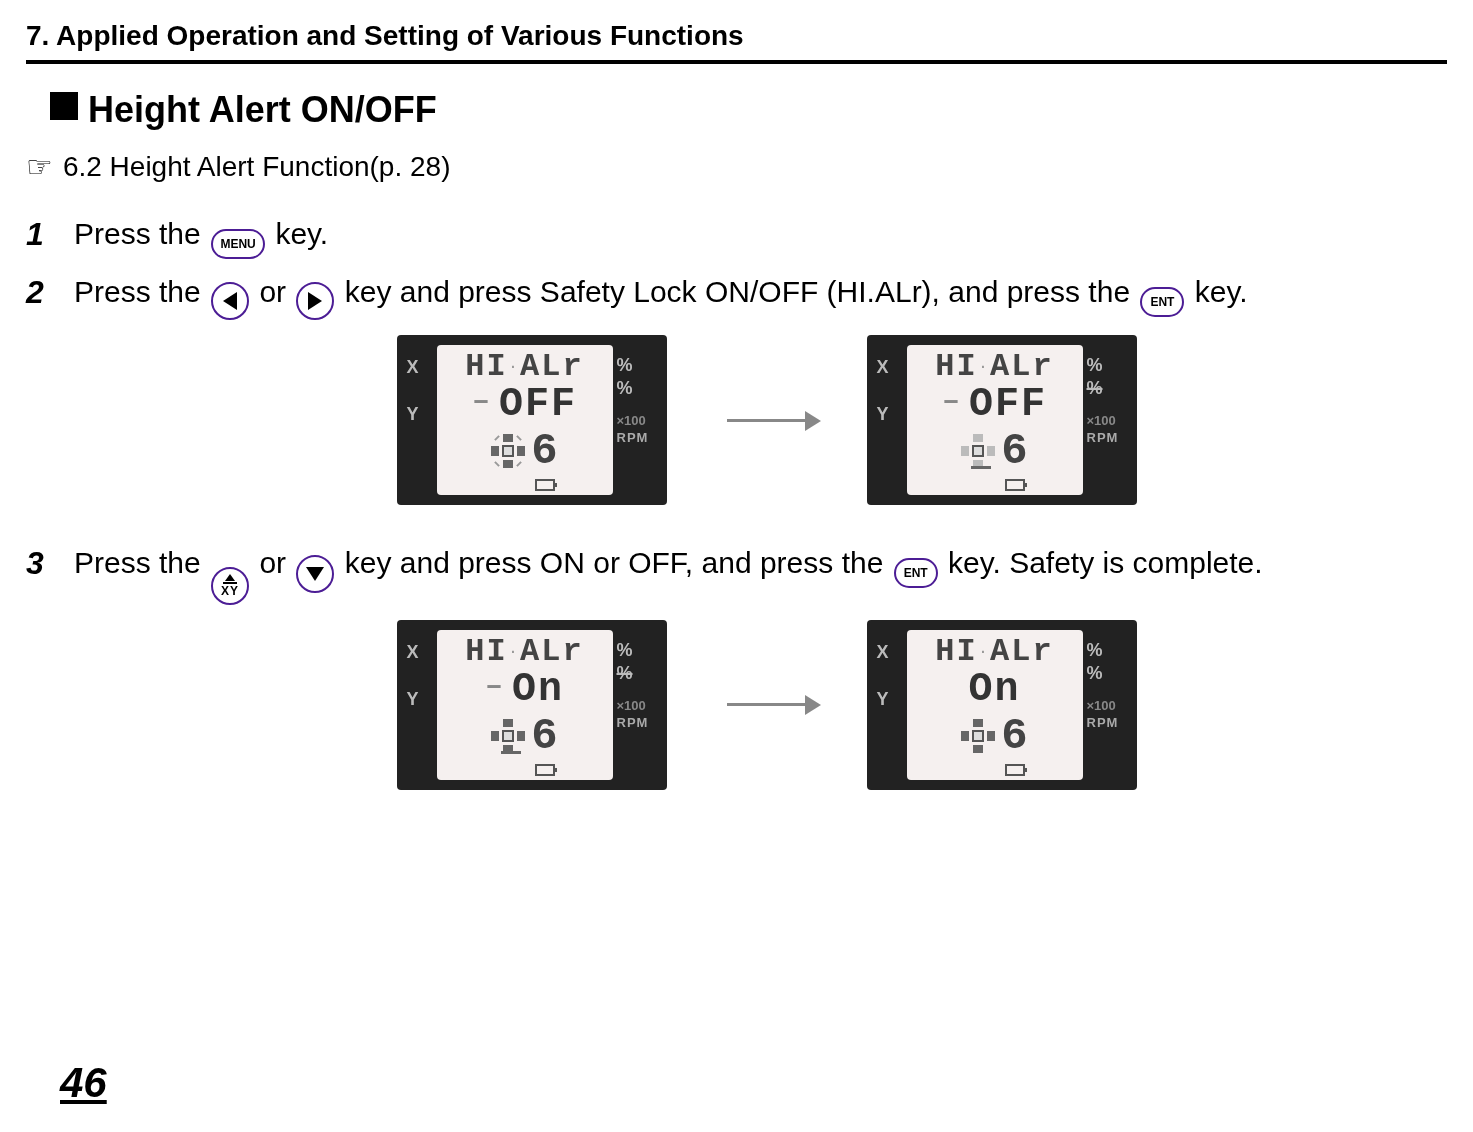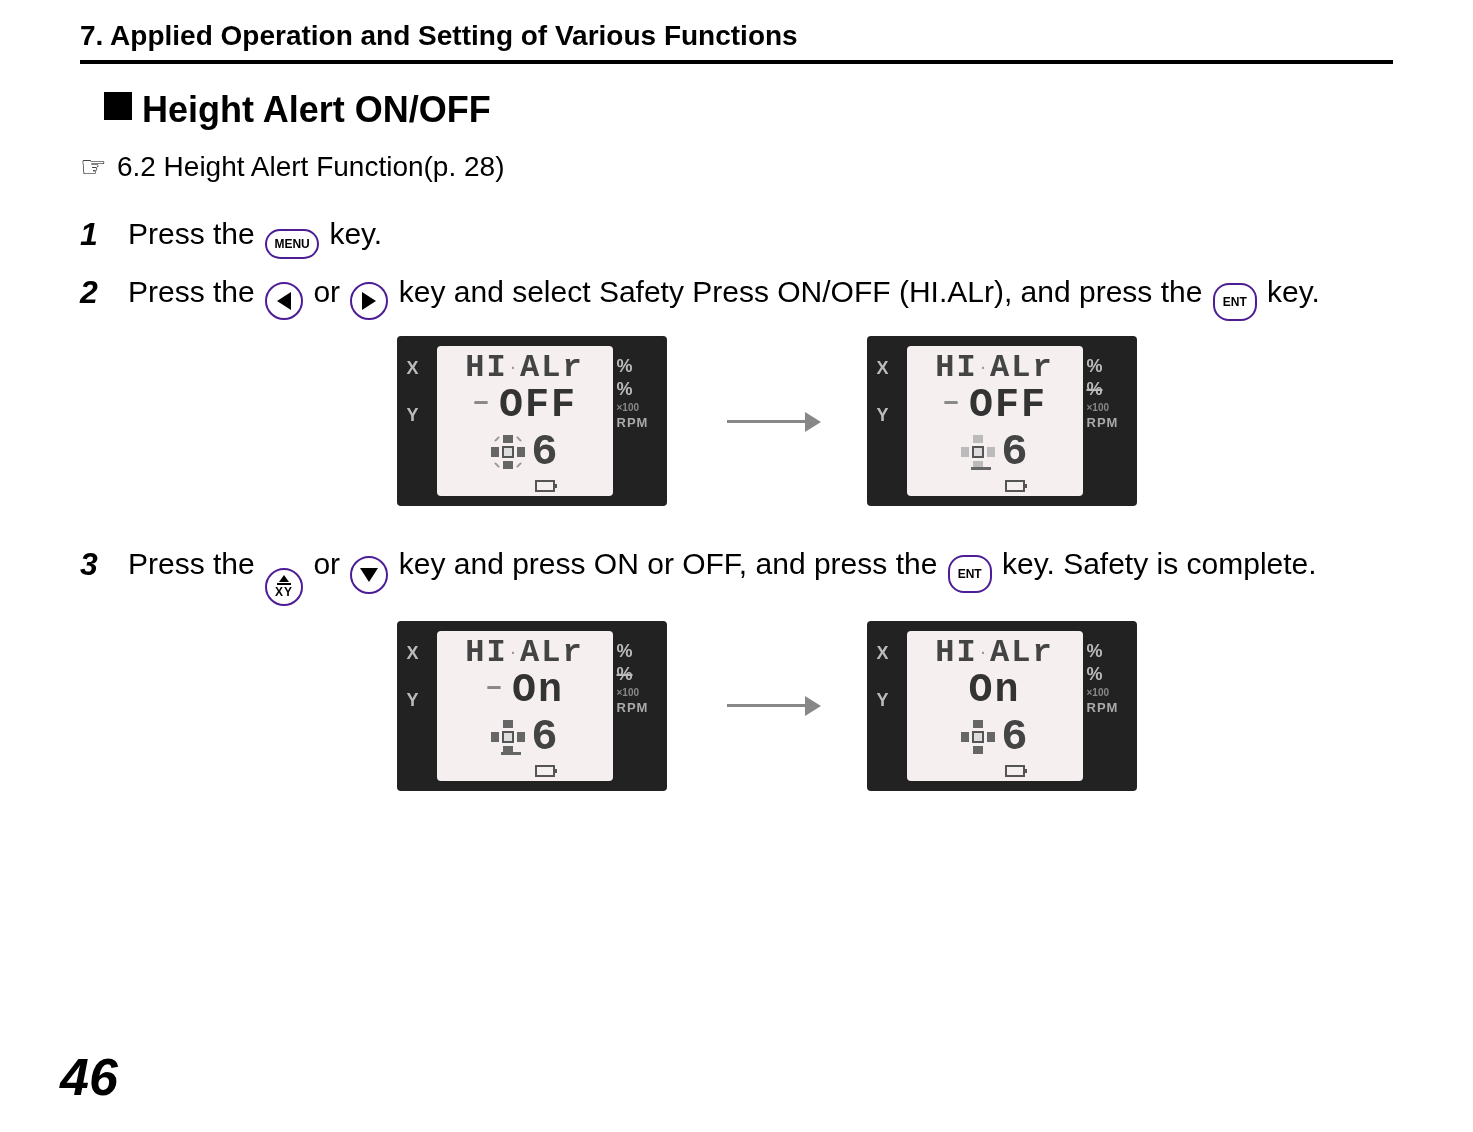--- a/index.html
+++ b/index.html
@@ -5,21 +5,21 @@
   html, body {
     margin: 0;
     padding: 0;
     background: #fff;
     font-family: Arial, Helvetica, sans-serif;
     color: #000;
   }
   .page {
     width: 1473px;
     height: 1132px;
-    padding: 0 80px;
+    padding: 0 26px;
     box-sizing: border-box;
     position: relative;
   }
   .chapter {
     font-size: 28px;
     font-weight: bold;
     padding: 20px 0 8px 0;
     border-bottom: 4px solid #000;
     margin-bottom: 25px;
   }
@@ -82,21 +82,21 @@
   }
   .key.menu {
     width: 54px;
     height: 30px;
     border-radius: 15px;
     font-size: 12px;
     vertical-align: -4px;
   }
   .key.ent {
     width: 44px;
-    height: 38px;
+    height: 30px;
     border-radius: 16px;
     font-size: 12px;
     vertical-align: -4px;
   }
   .tri-left {
     width: 0; height: 0;
     border-top: 9px solid transparent;
     border-bottom: 9px solid transparent;
     border-right: 14px solid #000;
   }
@@ -193,21 +193,21 @@
     justify-content: flex-start;
     gap: 2px;
     padding-top: 10px;
     color: #bbb;
     font-size: 16px;
     font-weight: bold;
     align-items: flex-start;
     padding-left: 4px;
   }
   .right-col .pct { font-size:18px; }
-  .right-col .x100 { font-size:10px; color:#888; margin-top:0; }
+  .right-col .x100 { font-size:13px; color:#888; margin-top:12px; }
   .right-col .rpm { font-size:13px; color:#aaa; letter-spacing:1px; }
 
   .seg-line1 {
     font-family: "Courier New", monospace;
     font-size: 32px;
     font-weight: bold;
     letter-spacing: 2px;
     color: #444;
     line-height: 1;
     margin-top: 2px;
@@ -257,23 +257,24 @@
   .battery::after{content:"";position:absolute;right:-4px;top:2px;width:3px;height:4px;background:#555;}
 
   .underline-tick {
     position:absolute;bottom:26px;left:64px;width:20px;height:3px;background:#666;
   }
 
   .page-num {
     position: absolute;
     bottom: 25px;
     left: 60px;
-    font-size: 52px;
+    font-size: 42px;
     font-style: italic;
     font-weight: bold;
+    text-decoration: underline;
   }
 
   .right-col .pct.strike { text-decoration: line-through; text-decoration-thickness:2px; }
 </style>
 </head>
 <body>
 
 <div class="page">
   <div class="chapter">7.  Applied Operation and Setting of Various Functions</div>
 
@@ -299,21 +300,21 @@
     <div class="num">2</div>
     <div class="body">
       <span>Press the </span>
       <span class="key">
           <span class="tri-left"></span>
         </span>
       <span> or </span>
       <span class="key">
           <span class="tri-right"></span>
         </span>
-      <span> key and select Safety Press ON/OFF (HI.ALr), and press the </span>
+      <span> key and press Safety Lock ON/OFF (HI.ALr), and press the </span>
       <span class="key ent">ENT</span>
       <span> key.</span>
     </div>
   </div>
 
   <div class="screens-row">
     <div class="device">
       <div class="left-col">
         <span>X</span>
         <span>Y</span>

